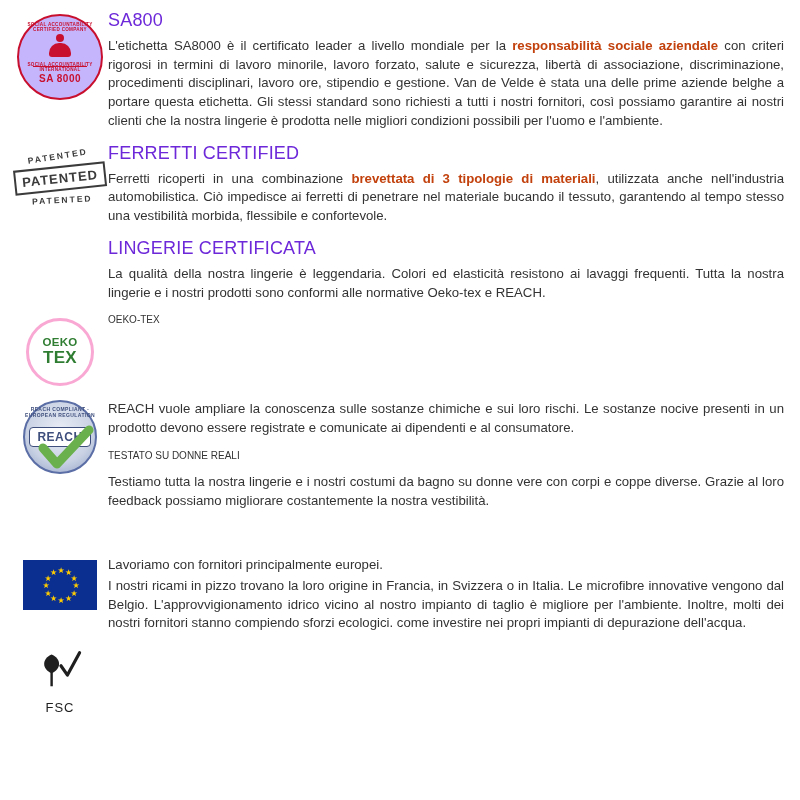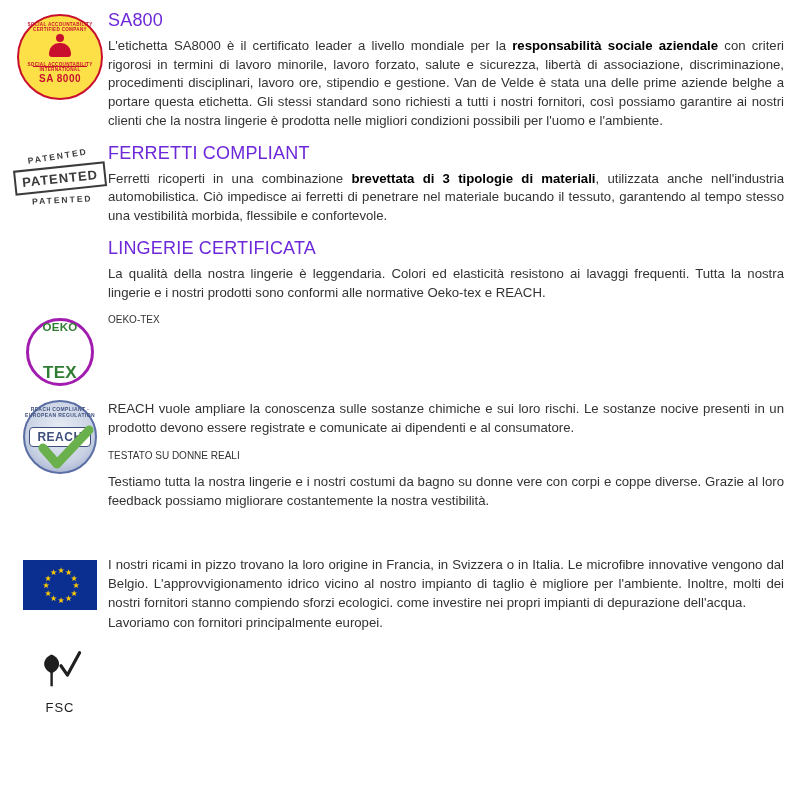--- a/index.html
+++ b/index.html
@@ -49,31 +49,31 @@
     color: #333333;
     margin: 0 0 2px 0;
   }
   p.body {
     font-size: 13.2px;
     line-height: 1.42;
     margin: 0 0 2px 0;
     text-align: justify;
     color: #333333;
   }
-  p.body b { font-weight: bold; color: #000000; }
+  p.body b { font-weight: bold; color: #c2410c; }
 
   
   .sa8000 {
     position: relative;
     width: 86px; height: 86px;
     border-radius: 50%;
     border: 2px solid #c8102e;
     display: flex; flex-direction: column;
     align-items: center; justify-content: center;
-    background: #fde047;
+    background: #c4b5fd;
   }
   .sa8000 .ring-text {
     position: absolute; top: 6px; left: 0; right: 0;
     text-align: center;
     font-size: 4.6px; color: #c8102e; letter-spacing: 0.3px;
     font-weight: bold;
   }
   .sa8000 .ring-text2 {
     position: absolute; bottom: 26px; left: 0; right: 0;
     text-align: center;
@@ -123,23 +123,23 @@
     border: 2px solid #3b3b3b;
     padding: 3px 6px;
     font-size: 13px; font-weight: bold; letter-spacing: 1px;
     color: #3b3b3b;
     background: #fff;
   }
 
   
   .oeko {
     width: 68px; height: 68px; border-radius: 50%;
-    border: 3px solid #a21caf;
+    border: 3px solid #f9a8d4;
     display: flex; flex-direction: column;
-    align-items: center; justify-content: space-between;
+    align-items: center; justify-content: center;
     color: #2f7d32; background: #fff;
   }
   .oeko .l1 { font-size: 11.5px; font-weight: bold; letter-spacing: 0.3px; }
   .oeko .l2 { font-size: 17px; font-weight: bold; letter-spacing: 0.3px; }
 
   
   .reach {
     position: relative;
     width: 74px; height: 74px; border-radius: 50%;
     background: radial-gradient(circle at 50% 40%, #e9edf5 0%, #c9d2e4 60%, #8e9ec4 100%);
@@ -219,21 +219,21 @@
 
   <div class="section">
     <div class="badge-col">
       <div class="patented">
         <div class="band top">PATENTED</div>
         <div class="main">PATENTED</div>
         <div class="band bottom">PATENTED</div>
       </div>
     </div>
     <div class="text-col">
-      <h2 class="heading">FERRETTI COMPLIANT</h2>
+      <h2 class="heading">FERRETTI CERTIFIED</h2>
       <p class="body">Ferretti ricoperti in una combinazione <b>brevettata di 3 tipologie di materiali</b>, utilizzata anche nell'industria automobilistica. Ciò impedisce ai ferretti di penetrare nel materiale bucando il tessuto, garantendo al tempo stesso una vestibilità morbida, flessibile e confortevole.</p>
     </div>
   </div>
 
   <div class="spacer-sm"></div>
 
   <div class="section">
     <div class="badge-col"></div>
     <div class="text-col">
       <h2 class="heading">LINGERIE CERTIFICATA</h2>
@@ -290,22 +290,22 @@
           <span class="star" style="left: 44.5px; top: 37.9904px;">★</span>
           <span class="star" style="left: 37px; top: 40px;">★</span>
           <span class="star" style="left: 29.5px; top: 37.9904px;">★</span>
           <span class="star" style="left: 24.0096px; top: 32.5px;">★</span>
           <span class="star" style="left: 22px; top: 25px;">★</span>
           <span class="star" style="left: 24.0096px; top: 17.5px;">★</span>
           <span class="star" style="left: 29.5px; top: 12.0096px;">★</span>
         </div>
     </div>
     <div class="text-col">
+      <p class="body">Lavoriamo con fornitori principalmente europei.</p>
       <p class="body">I nostri ricami in pizzo trovano la loro origine in Francia, in Svizzera o in Italia. Le microfibre innovative vengono dal Belgio. L'approvvigionamento idrico vicino al nostro impianto di taglio è migliore per l'ambiente. Inoltre, molti dei nostri fornitori stanno compiendo sforzi ecologici. come investire nei propri impianti di depurazione dell'acqua.</p>
-      <p class="body">Lavoriamo con fornitori principalmente europei.</p>
     </div>
   </div>
 
   <div class="spacer-sm"></div>
 
   <div class="section">
     <div class="badge-col">
       <div class="fsc">
         <svg width="46" height="44" viewBox="0 0 46 44">
           <path d="M14 40 L14 24" stroke="#1f1f1f" stroke-width="2.6" fill="none"></path>

